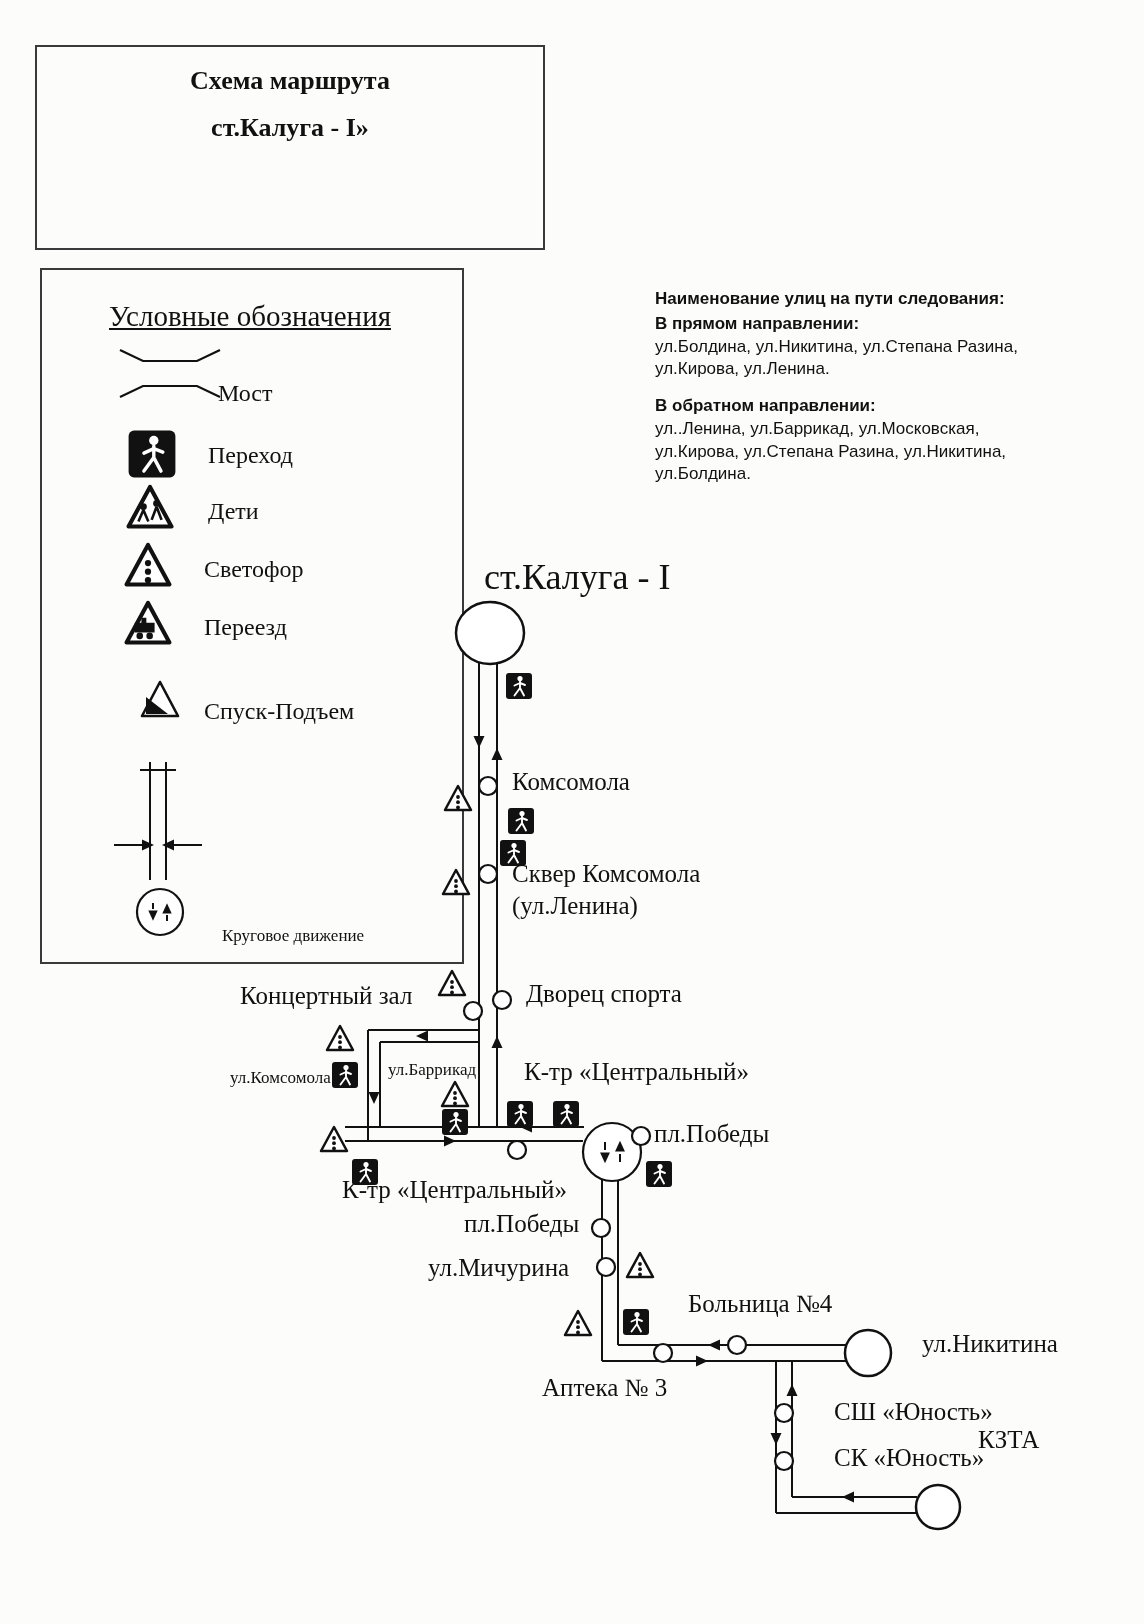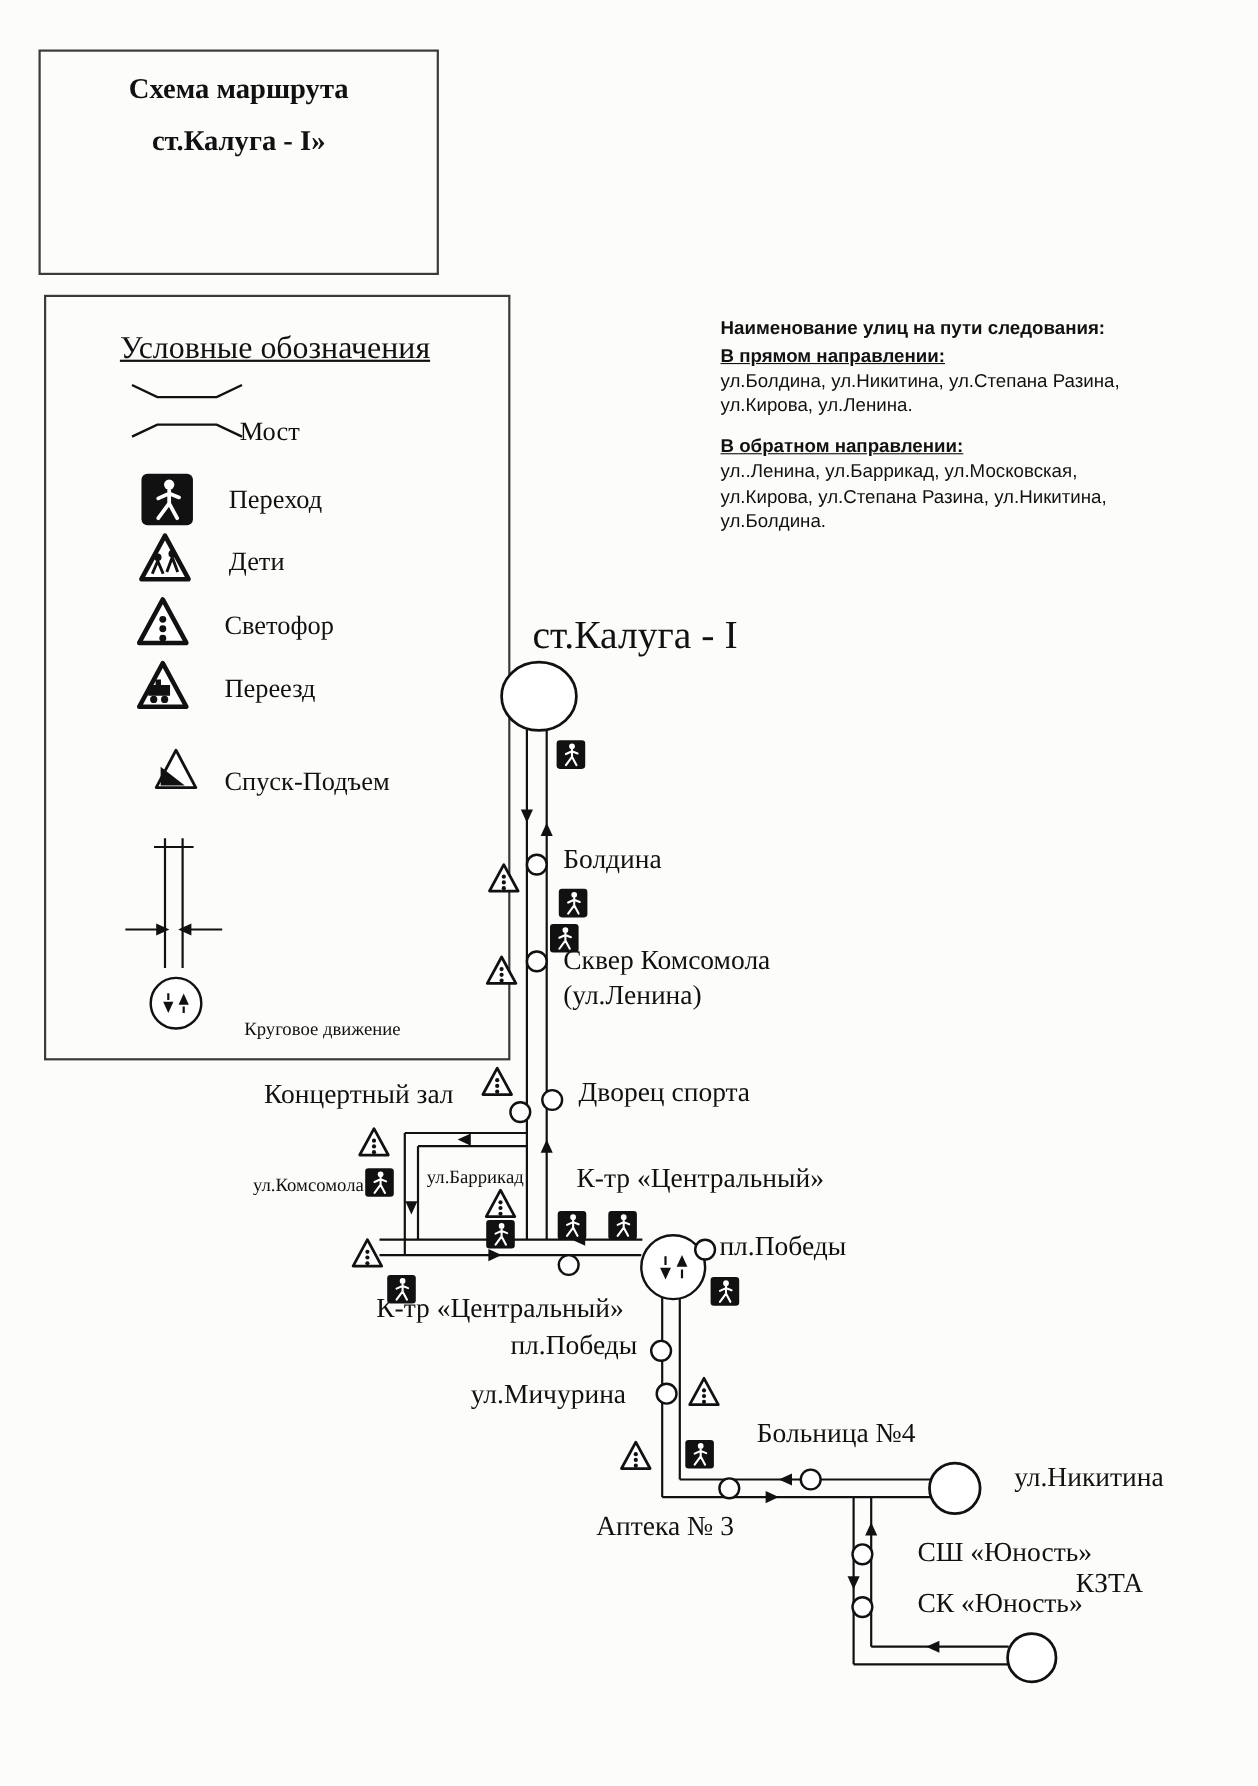--- a/index.html
+++ b/index.html
@@ -1,31 +1,31 @@
 <!DOCTYPE html>
 <html><head>
 <meta charset="utf-8">
 <style>
   html,body{margin:0;padding:0;background:#e8e8e8;}
   #page{position:relative;width:1144px;height:1624px;background:#fcfcfa;overflow:hidden;
         font-family:"Liberation Serif",serif;color:#111;}
   .box{position:absolute;border:2px solid #3a3a3a;background:#fcfcfa;}
-  #title-box{left:35px;top:45px;width:364px;height:205px;text-align:center;
+  #title-box{left:35px;top:45px;width:510px;height:205px;text-align:center;
              font-weight:bold;font-size:26px;padding-top:10px;box-sizing:border-box;}
   #title-box div{line-height:47px;}
   #legend-box{left:40px;top:268px;width:420px;height:692px;}
   .lbl{position:absolute;font-size:25px;white-space:nowrap;}
   .lbl-sm{position:absolute;font-size:17px;white-space:nowrap;}
   .leg-lbl{position:absolute;font-size:24px;white-space:nowrap;}
   #legend-title{position:absolute;left:40px;top:300px;width:420px;text-align:center;
                 font-size:29px;text-decoration:underline;}
   #info{position:absolute;left:655px;top:288px;width:392px;
         font-family:"Liberation Sans",sans-serif;font-size:17px;line-height:1.34;}
   #info .head{font-weight:bold;}
-  #info .sub{font-weight:bold;text-decoration:underline;margin-top:14px;}
+  #info .sub{font-weight:bold;margin-top:14px;}
   svg{position:absolute;left:0;top:0;}
 </style>
 </head>
 <body>
 
 <div id="page">
 
   <div id="title-box" class="box">
     <div>Схема маршрута</div>
     <div>ст.Калуга - I»</div>
@@ -206,21 +206,21 @@
       <use href="#arr" transform="translate(528,1127) rotate(-90)"></use>
       <use href="#arr" transform="translate(700,1361) rotate(90)"></use>
       <use href="#arr" transform="translate(716,1345) rotate(-90)"></use>
       <use href="#arr" transform="translate(792,1392)"></use>
       <use href="#arr" transform="translate(776,1437) rotate(180)"></use>
       <use href="#arr" transform="translate(850,1497) rotate(-90)"></use>
     </g>
   </svg>
 
   <div class="lbl" style="left:484px;top:556px;font-size:36px">ст.Калуга - I</div>
-  <div class="lbl" style="left:512px;top:768px">Болдина</div>
+  <div class="lbl" style="left:512px;top:768px">Комсомола</div>
   <div class="lbl" style="left:512px;top:860px">Сквер Комсомола</div>
   <div class="lbl" style="left:512px;top:892px">(ул.Ленина)</div>
   <div class="lbl" style="left:526px;top:980px">Дворец спорта</div>
   <div class="lbl" style="left:240px;top:982px">Концертный зал</div>
   <div class="lbl" style="left:524px;top:1058px">К-тр «Центральный»</div>
   <div class="lbl" style="left:654px;top:1120px">пл.Победы</div>
   <div class="lbl" style="left:342px;top:1176px">К-тр «Центральный»</div>
   <div class="lbl" style="left:464px;top:1210px">пл.Победы</div>
   <div class="lbl" style="left:428px;top:1254px">ул.Мичурина</div>
   <div class="lbl" style="left:688px;top:1290px">Больница №4</div>

